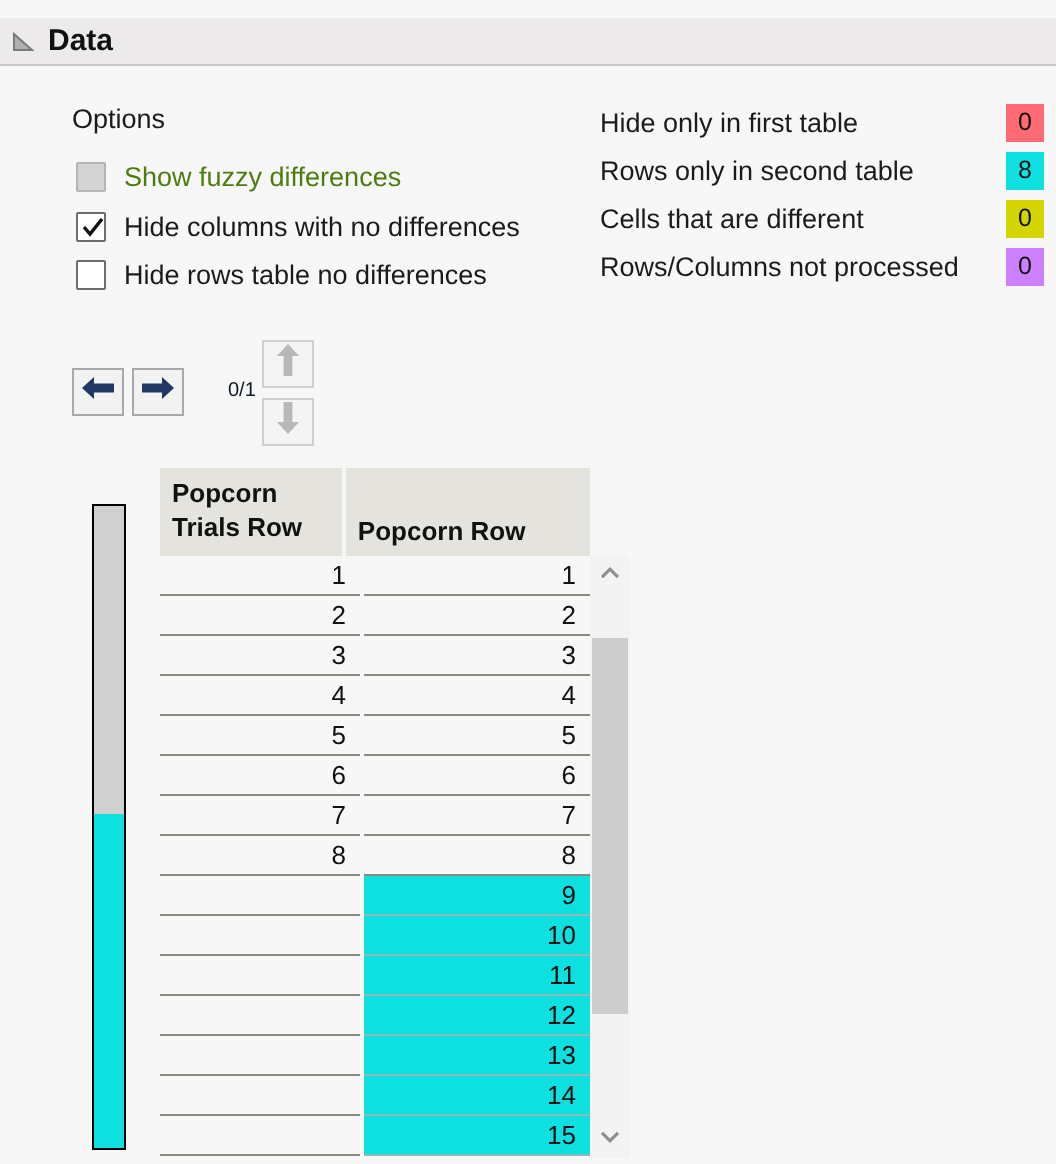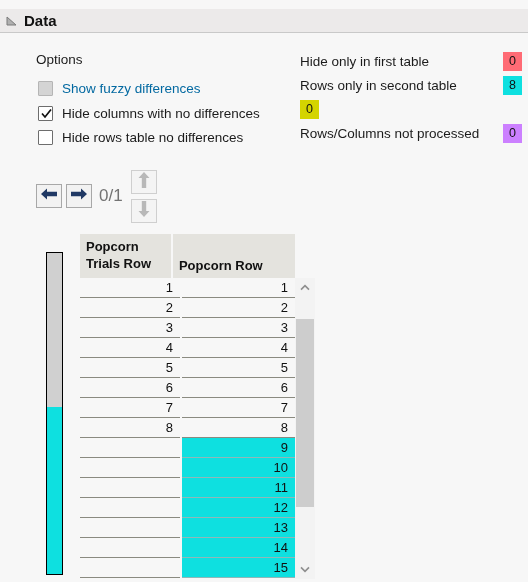--- a/index.html
+++ b/index.html
@@ -36,21 +36,21 @@
   }
   .cb-row {
     position: absolute; left: 38px;
     display: flex; align-items: center; gap: 9px;
     font-size: 13.5px; color: #1b1b1b;
     height: 18px;
   }
   .cb-row.r0 { top: 79px; }
   .cb-row.r1 { top: 104px; }
   .cb-row.r2 { top: 128px; }
-  .cb-row.disabled .cb-label { color: #0369a1; }
+  .cb-row.disabled .cb-label { color: #4d7c0f; }
 
   .cb {
     width: 15px; height: 15px; flex: 0 0 auto;
     border: 1px solid #6d6d6d; background: #ffffff;
     position: relative; border-radius: 1px;
   }
   .cb.disabled { background: #d4d4d4; border-color: #b5b5b5; }
   .cb .tick {
     position: absolute; left: 1px; top: 0px; width: 13px; height: 13px;
   }
@@ -75,21 +75,21 @@
   .navbar { position: absolute; left: 36px; top: 184px; display: flex; align-items: center; }
   .navbtn {
     width: 26px; height: 24px;
     background: #f2f2f2;
     border: 1px solid #a8a8a8;
     display: flex; align-items: center; justify-content: center;
     margin-right: 4px;
   }
   .navbtn.d { border-color: #cfcfcf; background: #f4f4f4; }
   .navcount {
-    font-size: 17px; color: #737373; margin-left: 3px; line-height: 24px;
+    font-size: 10px; color: #0f172a; margin-left: 18px; line-height: 24px;
   }
   .vnav { position: absolute; left: 131px; top: 170px; }
   .vnav .navbtn { margin-right: 0; margin-bottom: 5px; width: 26px; height: 24px; }
 
   
   .table-wrap {
     position: absolute; left: 46px; top: 234px;
     width: 275px; height: 345px; text-decoration: underline;
   }
   
@@ -191,20 +191,21 @@
   <div class="legend">
     <div class="legend-row">
       <span class="legend-text">Hide only in first table</span>
       <span class="legend-swatch" style="background:#ff6b75">0</span>
     </div>
     <div class="legend-row">
       <span class="legend-text">Rows only in second table</span>
       <span class="legend-swatch" style="background:#0ee0e0">8</span>
     </div>
     <div class="legend-row">
+      <span class="legend-text">Cells that are different</span>
       <span class="legend-swatch" style="background:#d4d400">0</span>
     </div>
     <div class="legend-row">
       <span class="legend-text">Rows/Columns not processed</span>
       <span class="legend-swatch" style="background:#cc80ff">0</span>
     </div>
   </div>
 
   <div class="navbar">
     <div class="navbtn">

